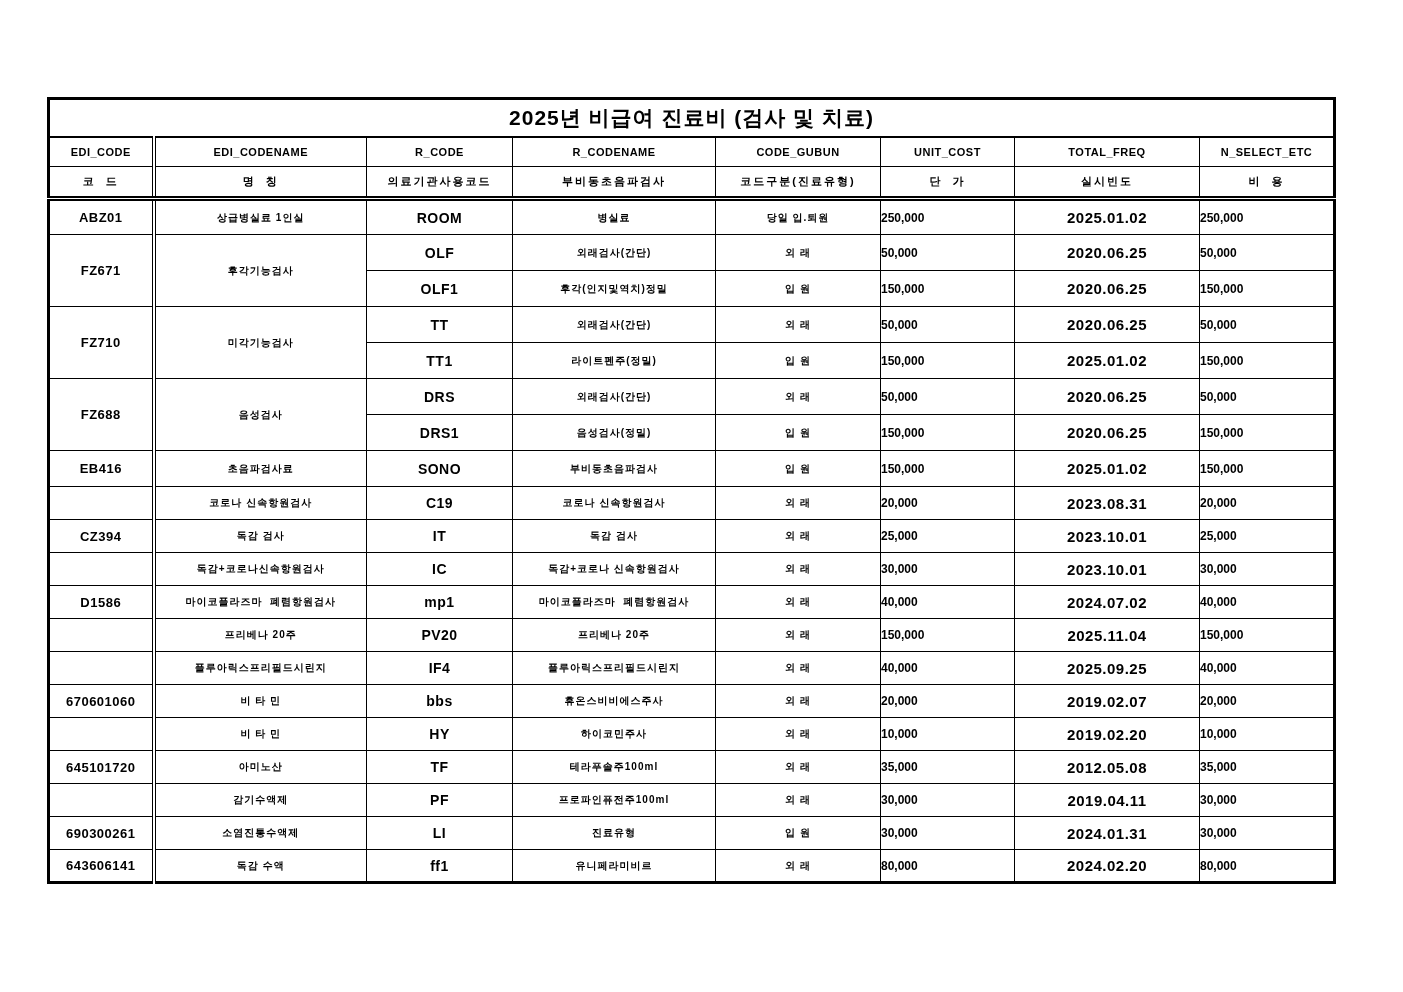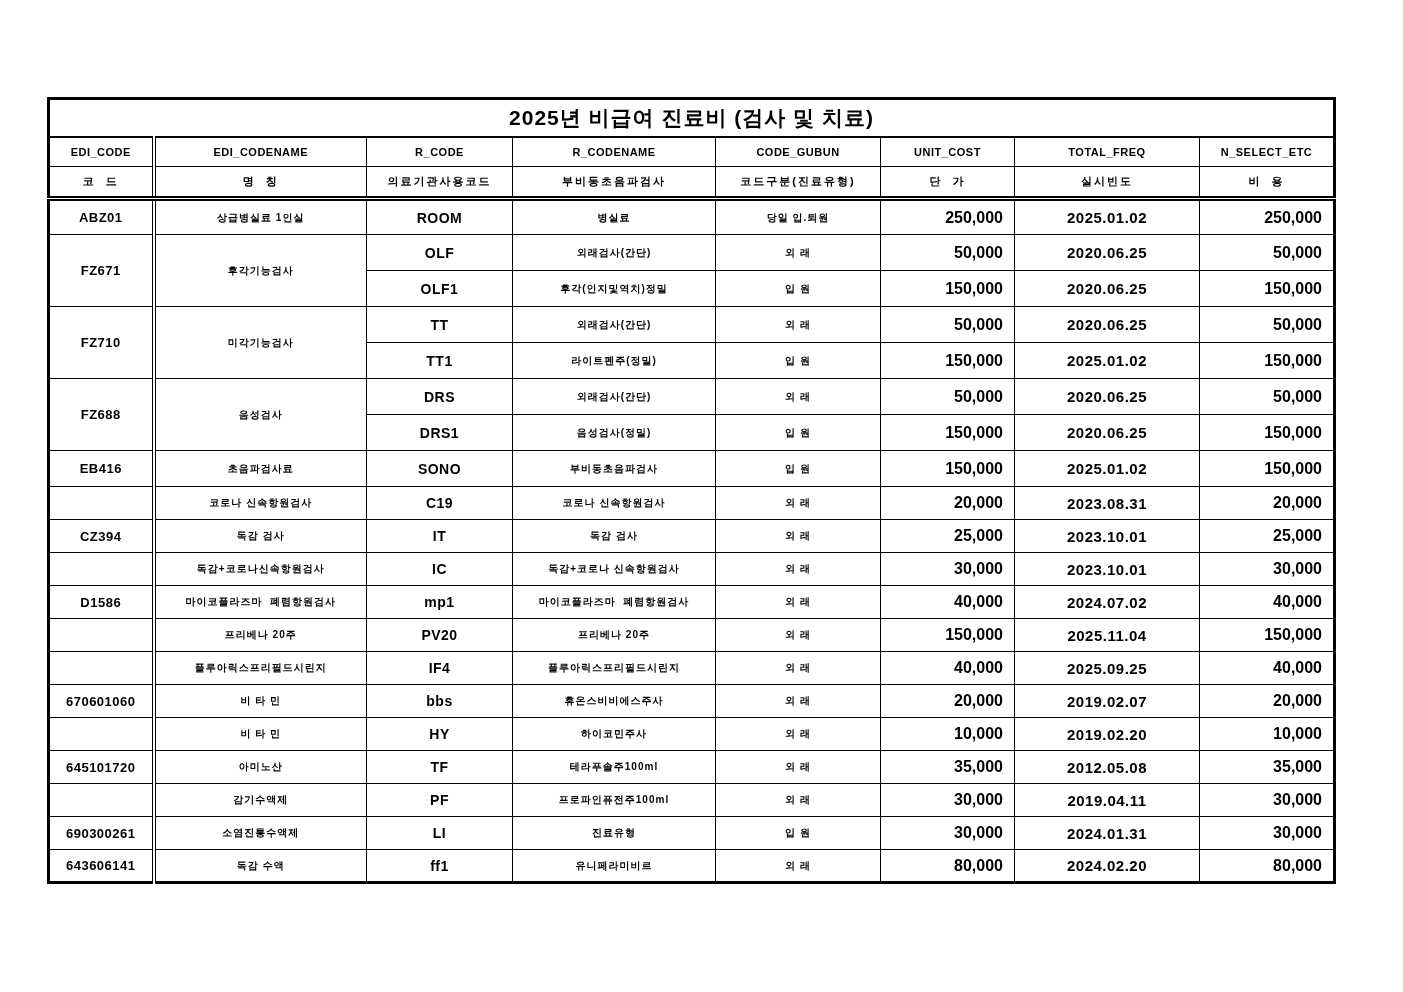--- a/index.html
+++ b/index.html
@@ -45,21 +45,21 @@
     font-size: 11px;
     letter-spacing: 2px;
     border-bottom: 5px double #000;
   }
   td.dbl-r, th.dbl-r { border-right: 4px double #000; }
   tr.row-tall td { height: 36px; }
   tr.row-short td { height: 33px; }
   td.c-ko   { font-size: 10px; letter-spacing: 1px; }
   td.c-code { font-size: 13px; letter-spacing: 0.5px; }
   td.c-rcode{ font-size: 14px; letter-spacing: 0.5px; text-align: center; }
-  td.c-num  { font-size: 16px; text-align: right; padding-right: 11px; letter-spacing: 0; margin-top: 41px; }
+  td.c-num  { font-size: 12px; text-align: left; padding-right: 11px; letter-spacing: 0; margin-top: 41px; }
   td.c-date { font-size: 15px; letter-spacing: 0.5px; }
 </style>
 </head>
 <body>
 
 <div class="sheet">
   <table class="fee">
     <colgroup>
       <col style="width:105px">
         <col style="width:213px">

